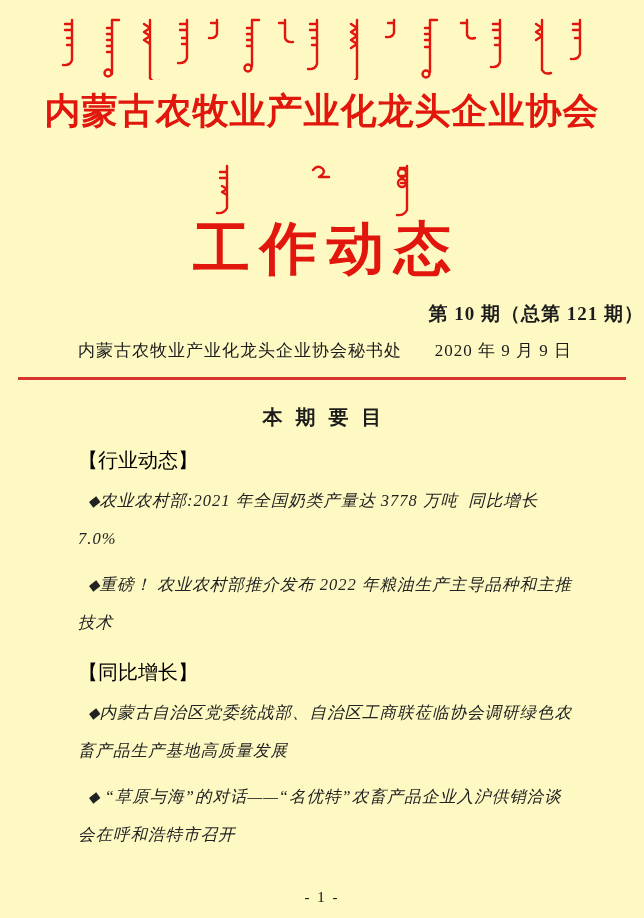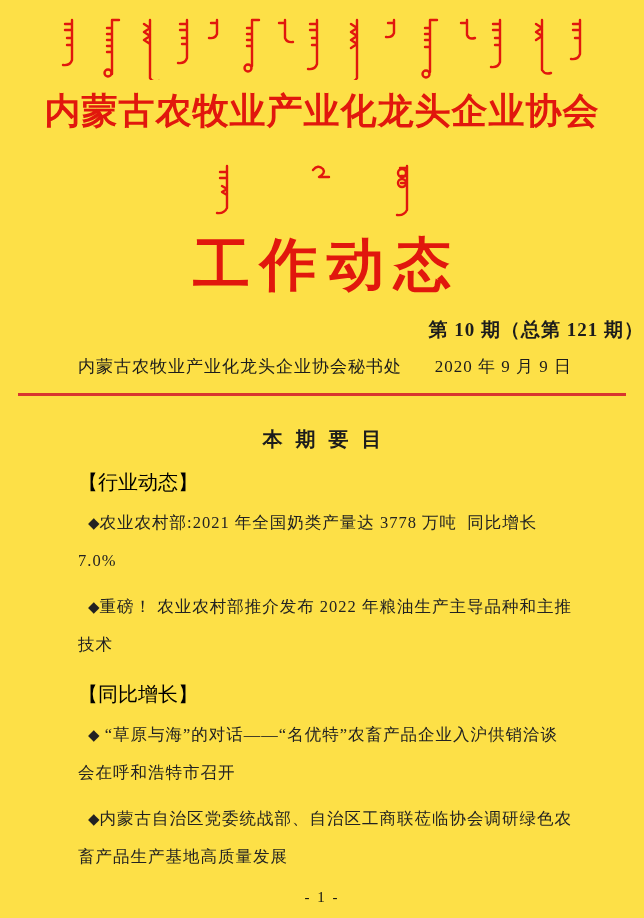--- a/index.html
+++ b/index.html
@@ -10,21 +10,21 @@
   *{margin:0;padding:0;box-sizing:border-box;}
   html,body{background:#fff;}
   body{
     width:644px;height:918px;
     font-family:"Liberation Serif", serif;
     color:var(--ink);
   }
   .page{
     position:relative;
     width:644px;height:918px;
-    background:#fde047;
+    background:#fef9c3;
     overflow:hidden;
   }
   .mong-top{display:block;margin:16px auto 0;}
   .mong-mid{display:block;margin:26px auto 0;}
   .org-title{
     margin-top:8px;
     text-align:center;
     color:var(--red);
     font-weight:bold;
     font-size:36px;
@@ -34,21 +34,21 @@
     white-space:nowrap;
   }
   .main-title{
     text-align:center;
     color:var(--red);
     font-weight:bold;
     font-size:57px;
     line-height:62px;
     letter-spacing:10px;
     text-indent:10px;
-    margin-top:16px;
+    margin-top:0px;
     font-family:"Liberation Serif", serif;
   }
   .issue-line{
     text-align:right;
     font-size:19px;
     font-weight:bold;
     margin-top:22px;
     line-height:24px;
     letter-spacing:1px;
   }
@@ -65,21 +65,21 @@
   .rule{
     border:none;
     border-top:3px solid var(--rule);
     margin:14px 18px 0 18px;
     height:0;
   }
   .toc-title{
     text-align:center;
     font-weight:bold;
     font-size:20px;
-    margin-top:30px;
+    margin-top:24px;
     line-height:26px;
     letter-spacing:4px;
     text-indent:4px;
   }
   .sec-heading{
     font-family:"Liberation Sans", sans-serif;
     font-weight:normal;
     font-size:20px;
     line-height:28px;
     margin:16px 0 0 78px;
@@ -87,20 +87,21 @@
   }
   .item{
     margin:8px 70px 0 78px;
     width:496px;
     font-size:16.5px;
     line-height:38px;
     letter-spacing:1px;
     text-indent:10px;
     white-space:pre-wrap;
     color:#222;
+    font-style:italic;
   }
   .bullet{
     font-size:15px;
     letter-spacing:0;
   }
   .page-number{
     position:absolute;
     bottom:12px;
     left:0;
     width:100%;
@@ -161,19 +162,19 @@
 
   <div class="sec-heading">【行业动态】</div>
 
   <p class="item"><span class="bullet">◆</span><span>农业农村部:2021 年全国奶类产量达 3778 万吨  同比增长 7.0%</span></p>
 
   <p class="item"><span class="bullet">◆</span><span>重磅！ 农业农村部推介发布 2022 年粮油生产主导品种和主推技术</span></p>
 
   <div class="sec-heading">【同比增长】</div>
 
 
+  <p class="item"><span class="bullet">◆</span><span>内蒙古自治区党委统战部、自治区工商联莅临协会调研绿色农畜产品生产基地高质量发展</span></p>
+
   <p class="item"><span class="bullet">◆</span><span> “草原与海”的对话——“名优特”农畜产品企业入沪供销洽谈会在呼和浩特市召开</span></p>
-
-  <p class="item"><span class="bullet">◆</span><span>内蒙古自治区党委统战部、自治区工商联莅临协会调研绿色农畜产品生产基地高质量发展</span></p>
 
   <div class="page-number">- 1 -</div>
 
 </div>
 
 </body></html>

